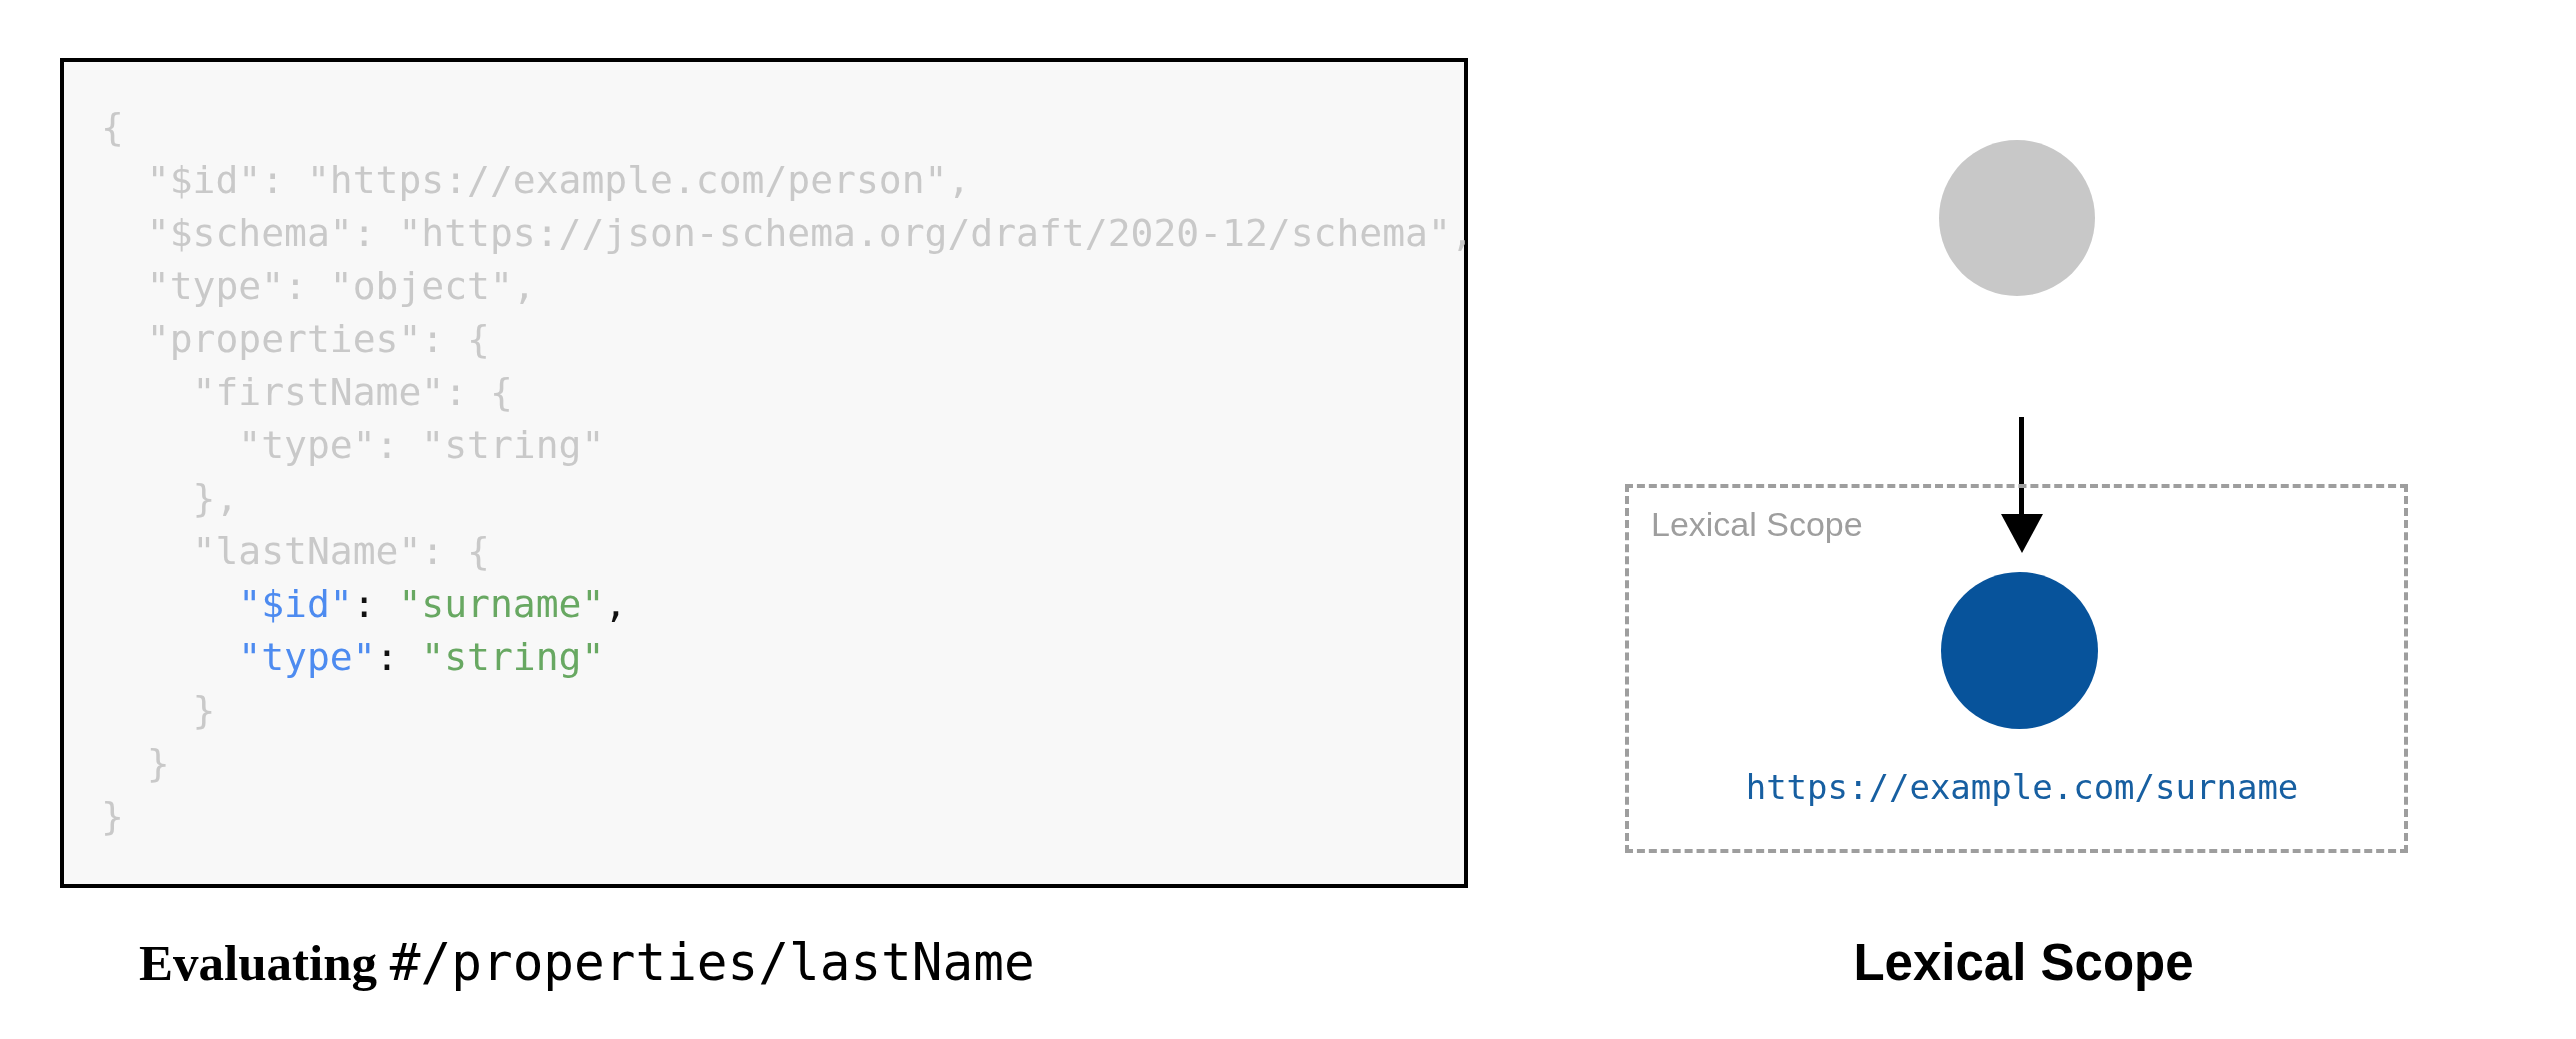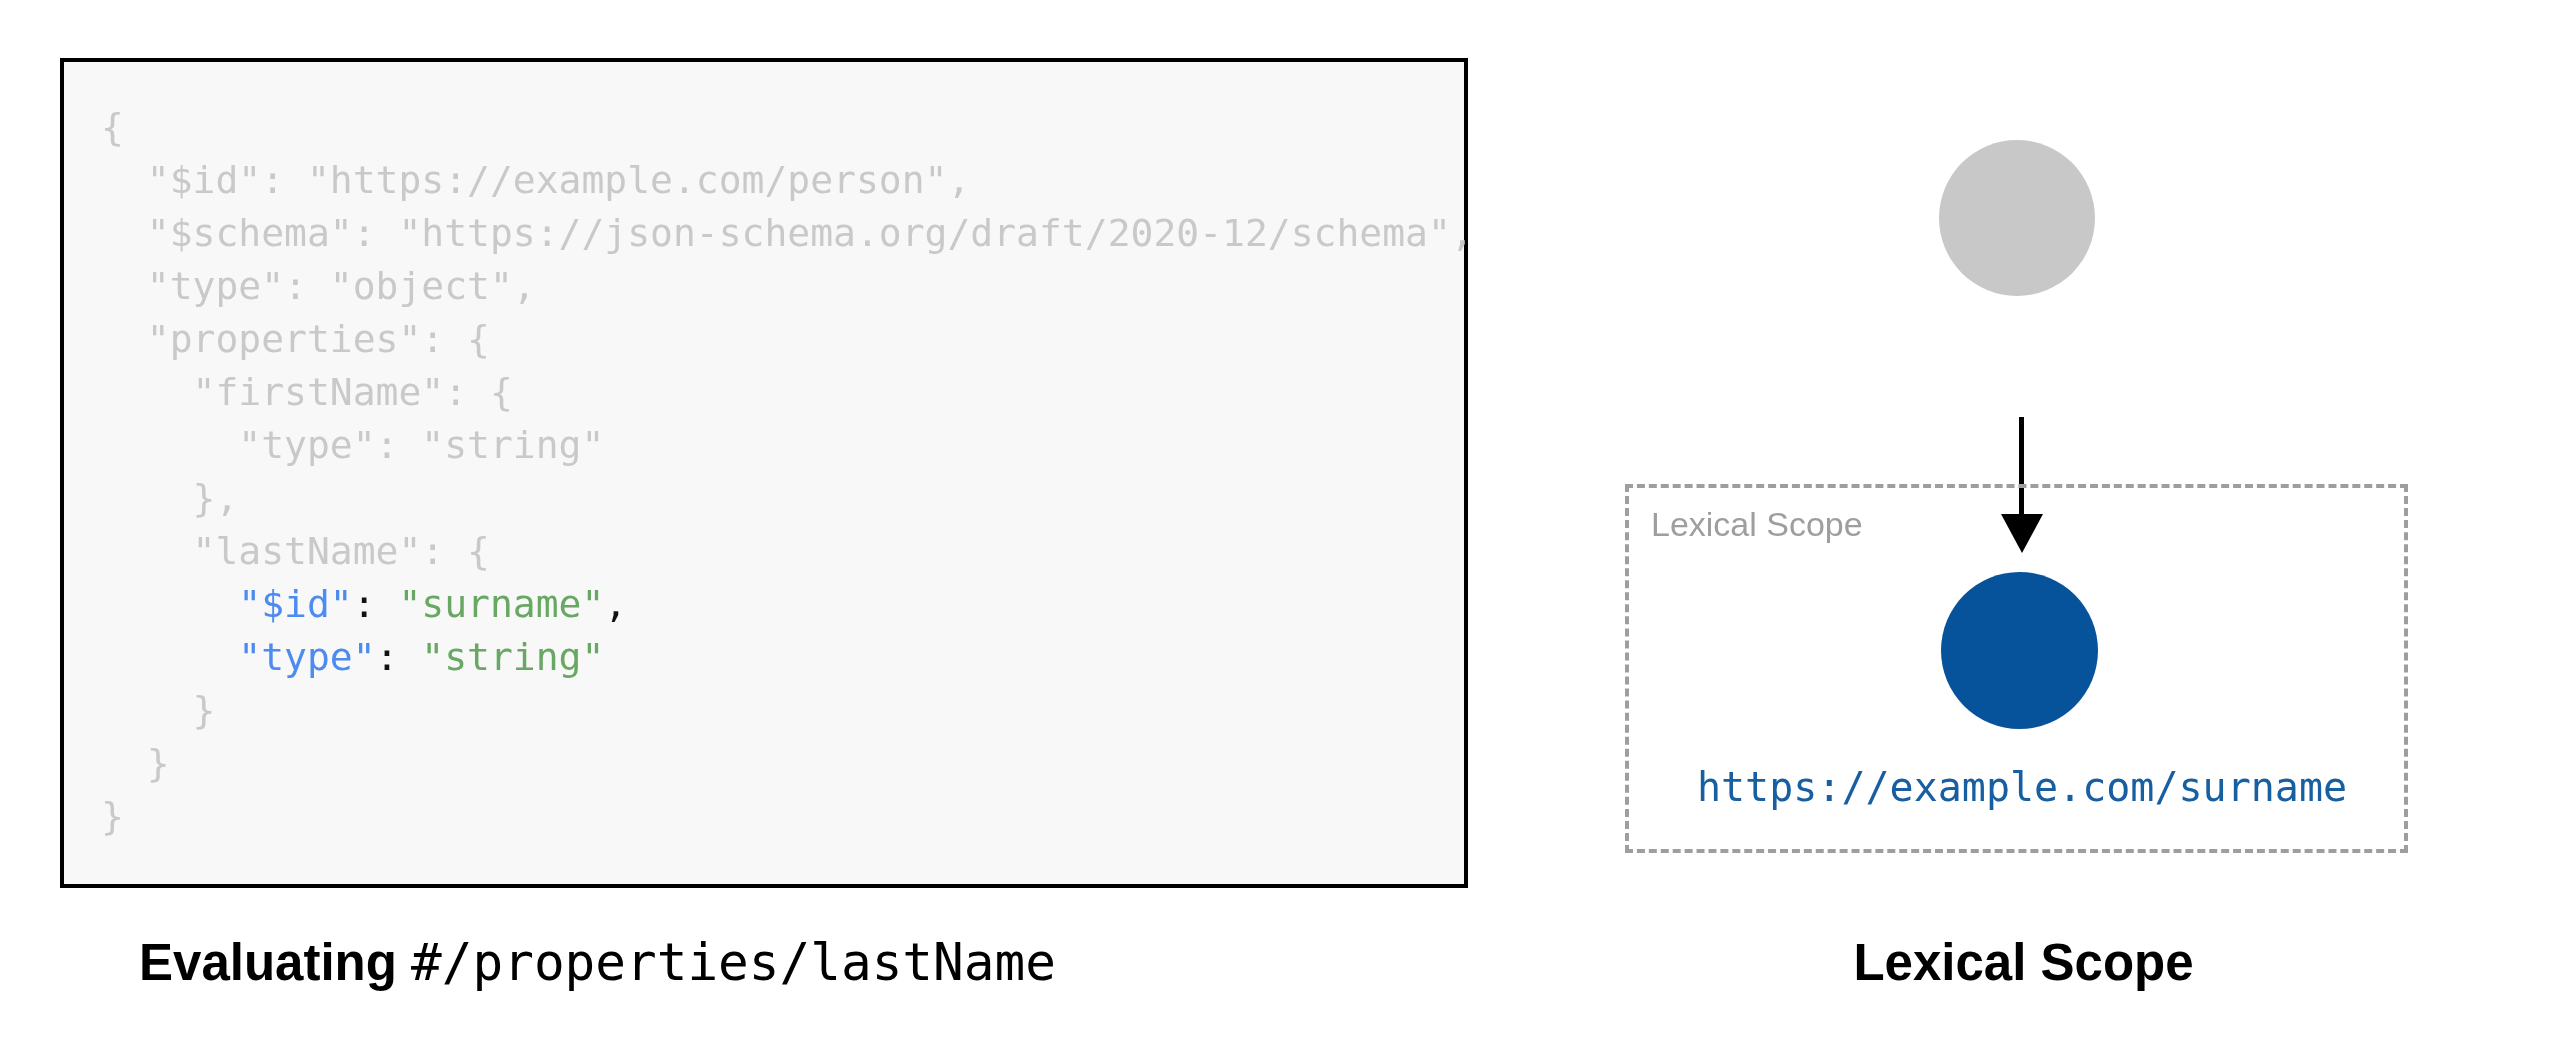--- a/index.html
+++ b/index.html
@@ -17,32 +17,32 @@
   .code-lines{font-family:"DejaVu Sans Mono","Liberation Mono",monospace;
               font-size:38px;line-height:53px;white-space:pre;color:var(--code-dim);}
   .cl{white-space:pre;}
   .seg-dim{color:var(--code-dim);}
   .seg-key{color:var(--key-blue);}
   .seg-str{color:var(--string-green);}
   .seg-punct{color:var(--punct-black);}
 
   .caption-left{position:absolute;left:139px;top:933px;font-size:51px;line-height:60px;
                 color:#000;white-space:nowrap;}
-  .caption-left .bold{font-family:Liberation Sans, sans-serif;font-weight:bold;}
+  .caption-left .bold{font-family:Liberation Serif, serif;font-weight:bold;}
   .caption-left .mono{font-family:"DejaVu Sans Mono","Liberation Mono",monospace;font-weight:normal;}
 
   
   .node{position:absolute;border-radius:50%;}
   .node-parent{left:1939px;top:140px;width:156px;height:156px;background:var(--node-gray);}
   .node-child{left:1941px;top:572px;width:157px;height:157px;background:var(--node-blue);}
 
   .uri-label{position:absolute;text-align:center;
              font-family:"DejaVu Sans Mono","Liberation Mono",monospace;white-space:nowrap;}
   .uri-parent{left:1715px;width:617px;top:342px;font-size:40px;line-height:47px;color:var(--node-gray);}
-  .uri-child{left:1694px;width:656px;top:763px;font-size:40px;line-height:49px;color:var(--link-blue);}
+  .uri-child{left:1694px;width:656px;top:763px;font-size:34px;line-height:49px;color:var(--link-blue);}
 
   .arrow{position:absolute;left:0;top:0;}
   .arrow-line{position:absolute;left:2019px;top:417px;width:5.2px;height:101px;background:#000;}
   .arrow-head{position:absolute;left:2001px;top:514px;width:0;height:0;
               border-left:21px solid transparent;border-right:21px solid transparent;
               border-top:39px solid #000;}
 
   .scope-box{position:absolute;left:1625px;top:484px;width:783px;height:369px;
              box-sizing:border-box;border:4.5px dashed var(--scope-gray);}
   .scope-label{position:absolute;left:1651px;top:505px;font-size:34px;line-height:39px;

